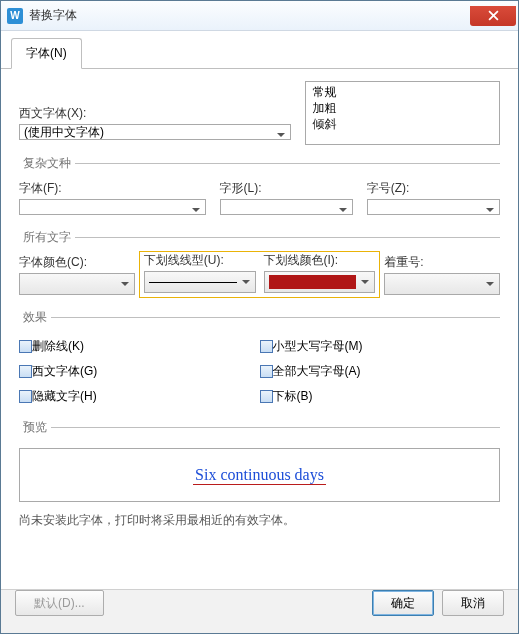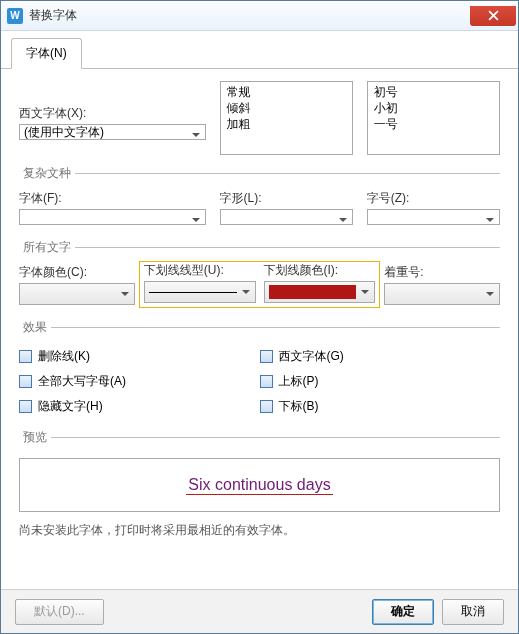--- a/index.html
+++ b/index.html
@@ -14,38 +14,38 @@
   .tab { padding:6px 14px; border:1px solid #bfbfbf; border-bottom:none; margin-right:-1px; background:#f0f0f0; border-radius:3px 3px 0 0; cursor:pointer; position:relative; top:1px;}
   .tab.active { background:#fff; top:1px; border-bottom:1px solid #fff;}
   .content { padding: 10px 18px 0 18px; }
   .row { display:flex; gap:14px; margin-bottom:4px;}
   .col { flex:1; display:flex; flex-direction:column;}
   .col.med { flex:1.4; }
   .lbl { margin-bottom:2px; color:#333; }
   .combo,.txtcombo { height:16px; border:1px solid #a9a9a9; background:#fff; display:flex; align-items:center; position:relative; }
   .combo::after,.txtcombo::after { content:""; position:absolute; right:5px; top:8px; border:4px solid transparent; border-top-color:#555;}
   .txtcombo input{border:none;outline:none;width:calc(100% - 18px);padding:0 4px;height:100%;}
-  .listbox { height:74px; border:1px solid #a9a9a9; overflow-y:scroll; background:#fff; padding:2px 0;}
+  .listbox { height:64px; border:1px solid #a9a9a9; overflow-y:scroll; background:#fff; padding:2px 0;}
   .listbox div{padding:0 6px; line-height:16px;}
   fieldset{border:1px solid #bfbfbf;border-left:none;border-right:none;border-bottom:none;margin:10px 0 4px 0;padding:8px 0 0 0;}
   legend{padding:0 4px;color:#737373;}
   .colorcombo{height:22px;border:1px solid #a9a9a9;background:linear-gradient(#f8f8f8,#e7e7e7);display:flex;align-items:center;position:relative;}
   .colorcombo::after{content:"";position:absolute;right:5px;top:8px;border:4px solid transparent;border-top-color:#555;}
   .swatch{position:absolute;left:4px;right:18px;top:3px;bottom:3px;}
   .linestyle{border-bottom:1px solid #000;height:1px;}
   .hl-box{border:1px solid #eab308; padding:0 4px; margin:-3px -4px;}
   .cbrow{display:flex; flex-wrap:wrap;}
-  .cb{width:50%; display:flex; align-items:center; gap:6px; padding:4px 0;}
+  .cb{width:50%; display:flex; align-items:center; gap:0; padding:4px 0;}
   .cb .box{width:13px;height:13px;border:1px solid #4a77b4;background:linear-gradient(#eaf3fb,#c9def4);}
   .preview-area{border:1px solid #a9a9a9;height:54px;display:flex;align-items:center;justify-content:center;margin-top:4px;}
-  .preview-text{font-family:Liberation Sans, sans-serif;font-size:16px;color:#701a75;border-bottom:1px solid #ba1c1c;padding:0 2px;}
+  .preview-text{font-family:Liberation Serif, serif;font-size:16px;color:#1d4ed8;border-bottom:1px solid #ba1c1c;padding:0 2px;}
   .note{color:#555; margin:10px 0 8px 0;}
-  .footer{position:absolute;left:0;right:0;bottom:0;height:44px;background:#f2f2f2;border-top:1px solid #d0d0d0;display:flex;align-items:center;padding:0 14px;gap:8px;}
+  .footer{position:absolute;left:0;right:0;bottom:0;height:44px;background:#f2f2f2;border-top:1px solid #d0d0d0;display:flex;padding:0 14px;gap:8px;}
   .btn{height:26px;border:1px solid #adadad;background:linear-gradient(#fdfdfd,#e8e8e8);padding:0 18px;border-radius:2px;cursor:pointer;display:flex;align-items:center;}
-  .btn.primary{border-color:#3c7fb1;box-shadow:0 0 0 1px #7eb4e1 inset;font-weight:bold;}
+  .btn.primary{border-color:#3c7fb1;box-shadow:0 0 0 1px #7eb4e1 inset;}
   .btn.disabled{color:#9a9a9a;}
   .spacer{flex:1;}
 </style>
 </head>
 <body>
 
 <div class="window">
   <div class="titlebar">
     <div class="app-icon">W</div>
     <div class="titlebar-title">替换字体</div>
@@ -66,29 +66,22 @@
     <div class="row" style="margin-top:2px;">
       <div class="col med">
         <span class="lbl" style="margin-top:24px">西文字体(X):</span>
         <div class="txtcombo">
             <input value="(使用中文字体)" style="">
           </div>
       </div>
       <div class="col">
         <div class="listbox">
           <div>常规</div>
+          <div>加粗</div>
           <div>倾斜</div>
-          <div>加粗</div>
-        </div>
-      </div>
-      <div class="col">
-        <div class="listbox">
-          <div>初号</div>
-          <div>小初</div>
-          <div>一号</div>
         </div>
       </div>
     </div>
 
     <fieldset>
       <legend>复杂文种</legend>
       <div class="row">
         <div class="col med">
           <span class="lbl">字体(F):</span>
           <div class="txtcombo">
@@ -142,29 +135,29 @@
 
     <fieldset>
       <legend>效果</legend>
       <div class="cbrow">
         <div class="cb">
             <span class="box"></span>
             <span>删除线(K)</span>
           </div>
         <div class="cb">
             <span class="box"></span>
+            <span>小型大写字母(M)</span>
+          </div>
+        <div class="cb">
+            <span class="box"></span>
             <span>西文字体(G)</span>
           </div>
         <div class="cb">
             <span class="box"></span>
             <span>全部大写字母(A)</span>
-          </div>
-        <div class="cb">
-            <span class="box"></span>
-            <span>上标(P)</span>
           </div>
         <div class="cb">
             <span class="box"></span>
             <span>隐藏文字(H)</span>
           </div>
         <div class="cb">
             <span class="box"></span>
             <span>下标(B)</span>
           </div>
       </div>

